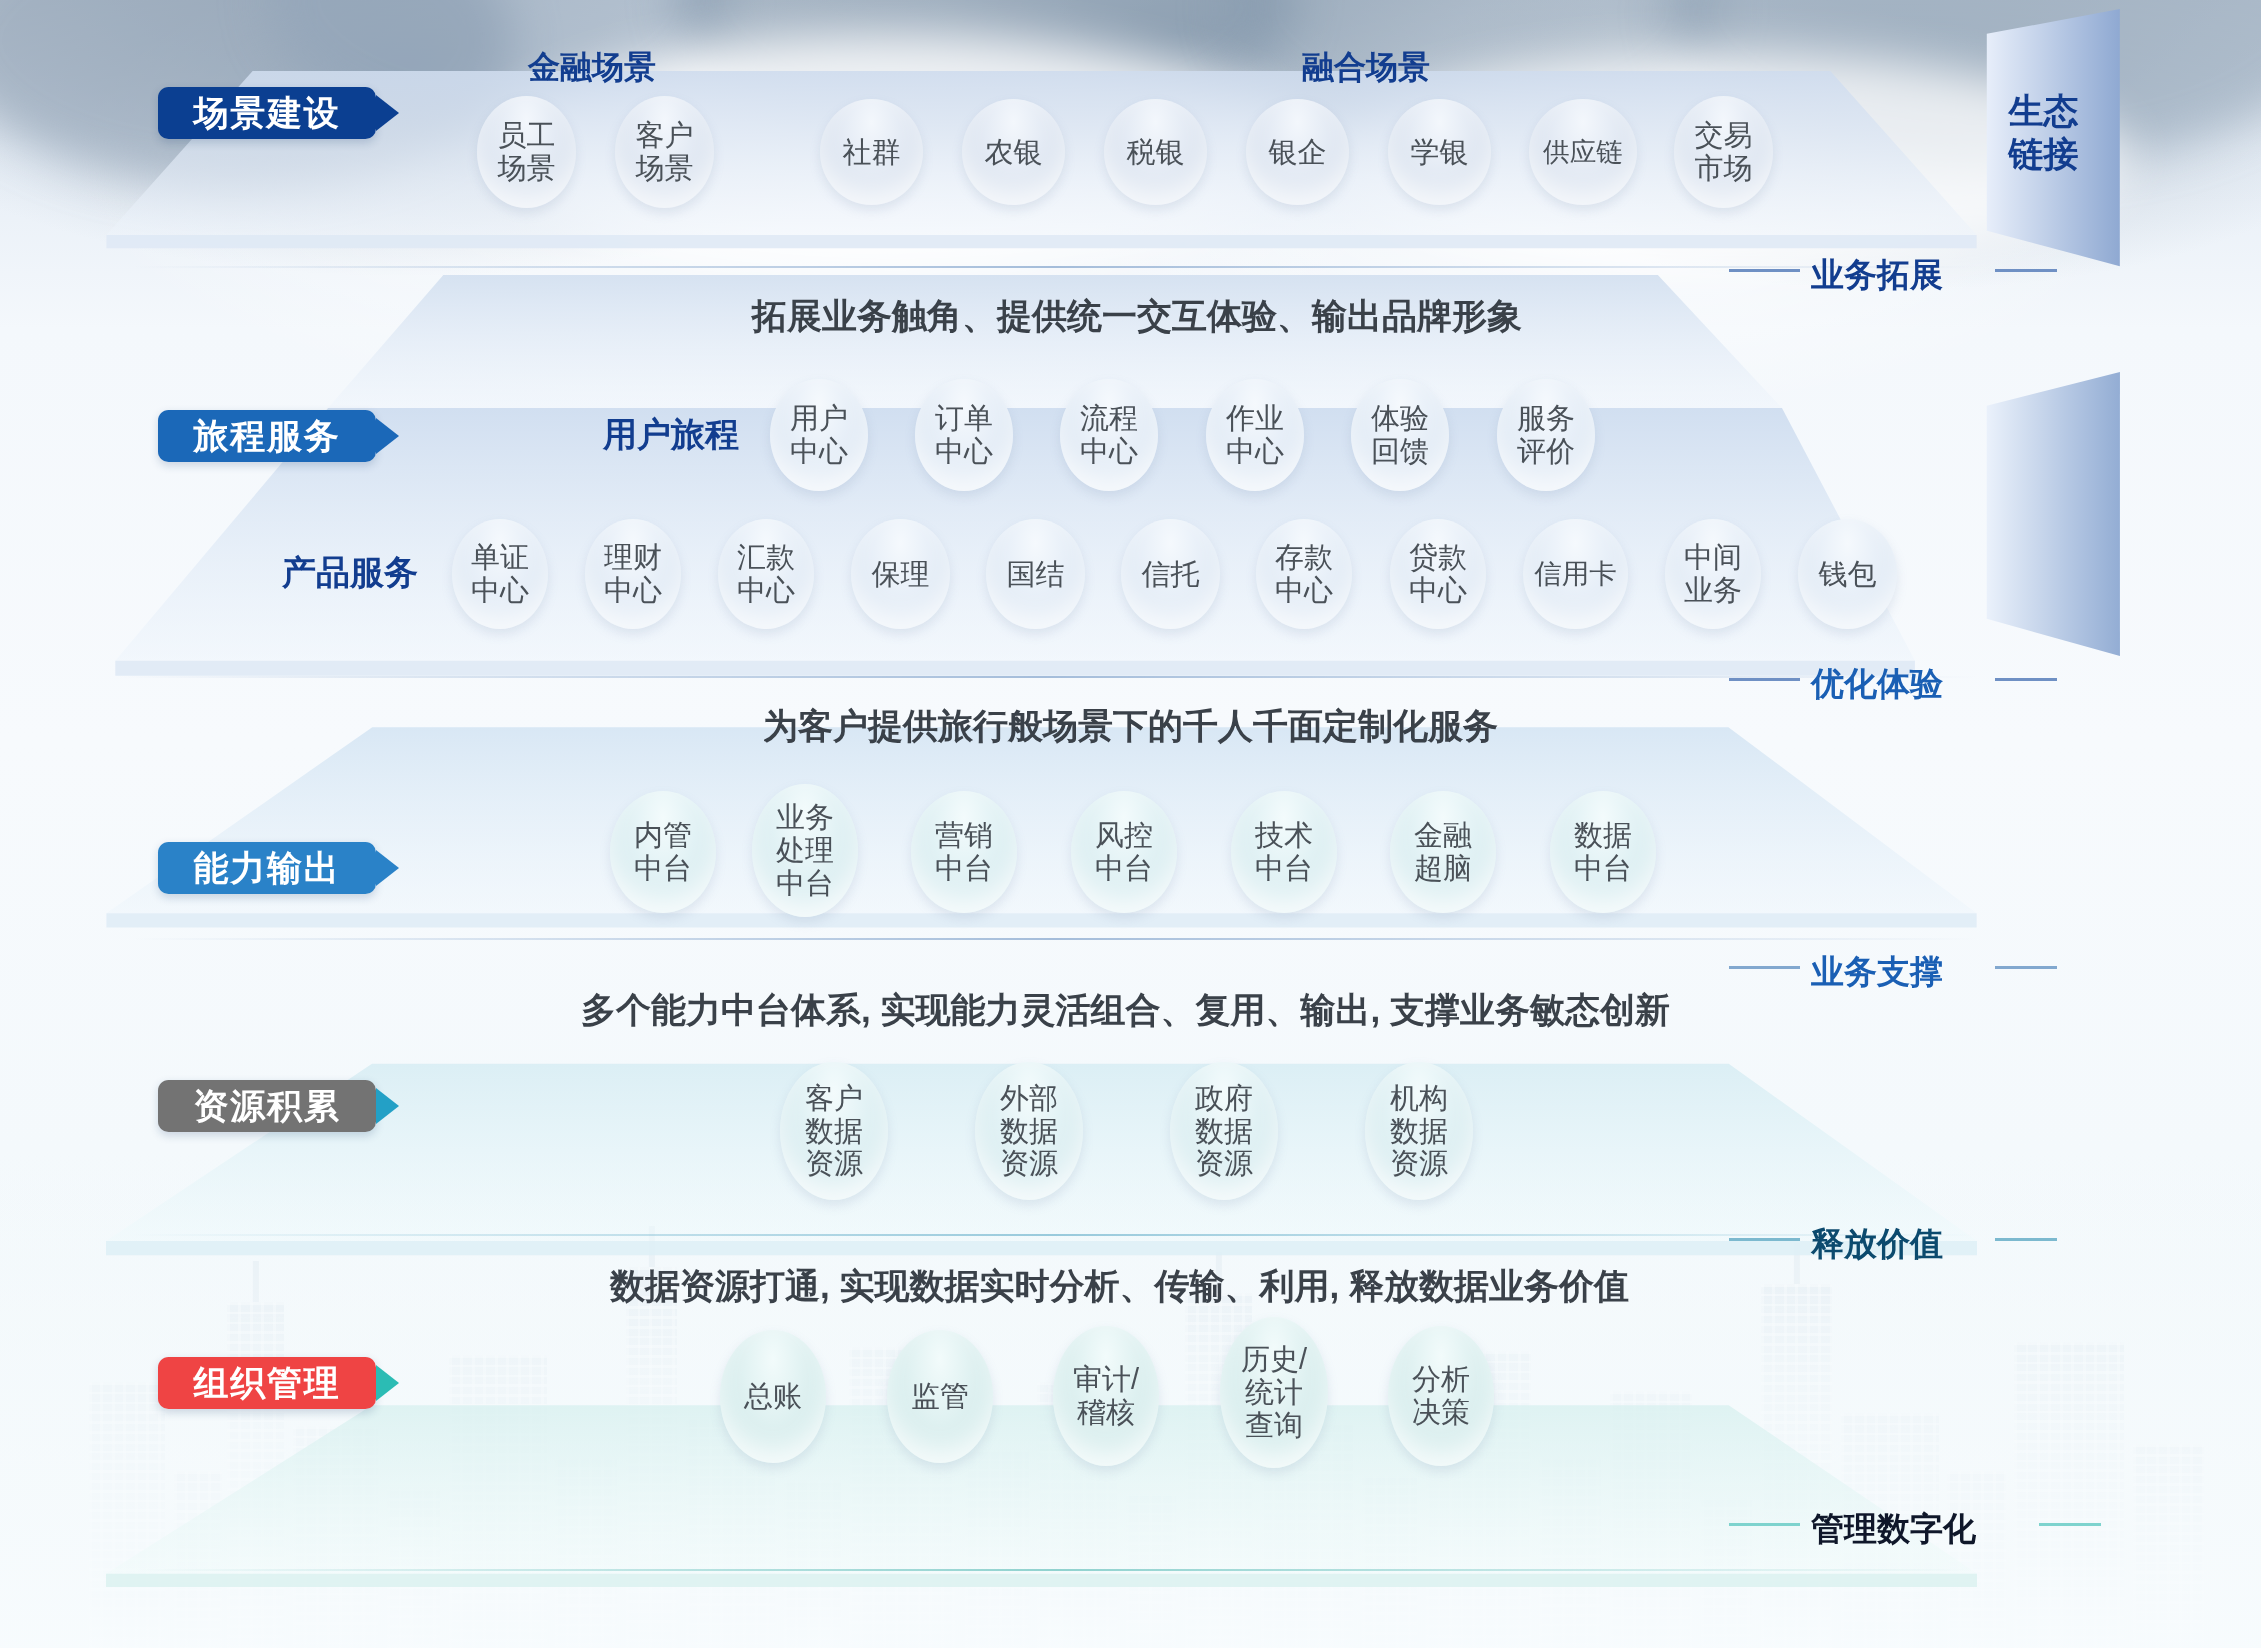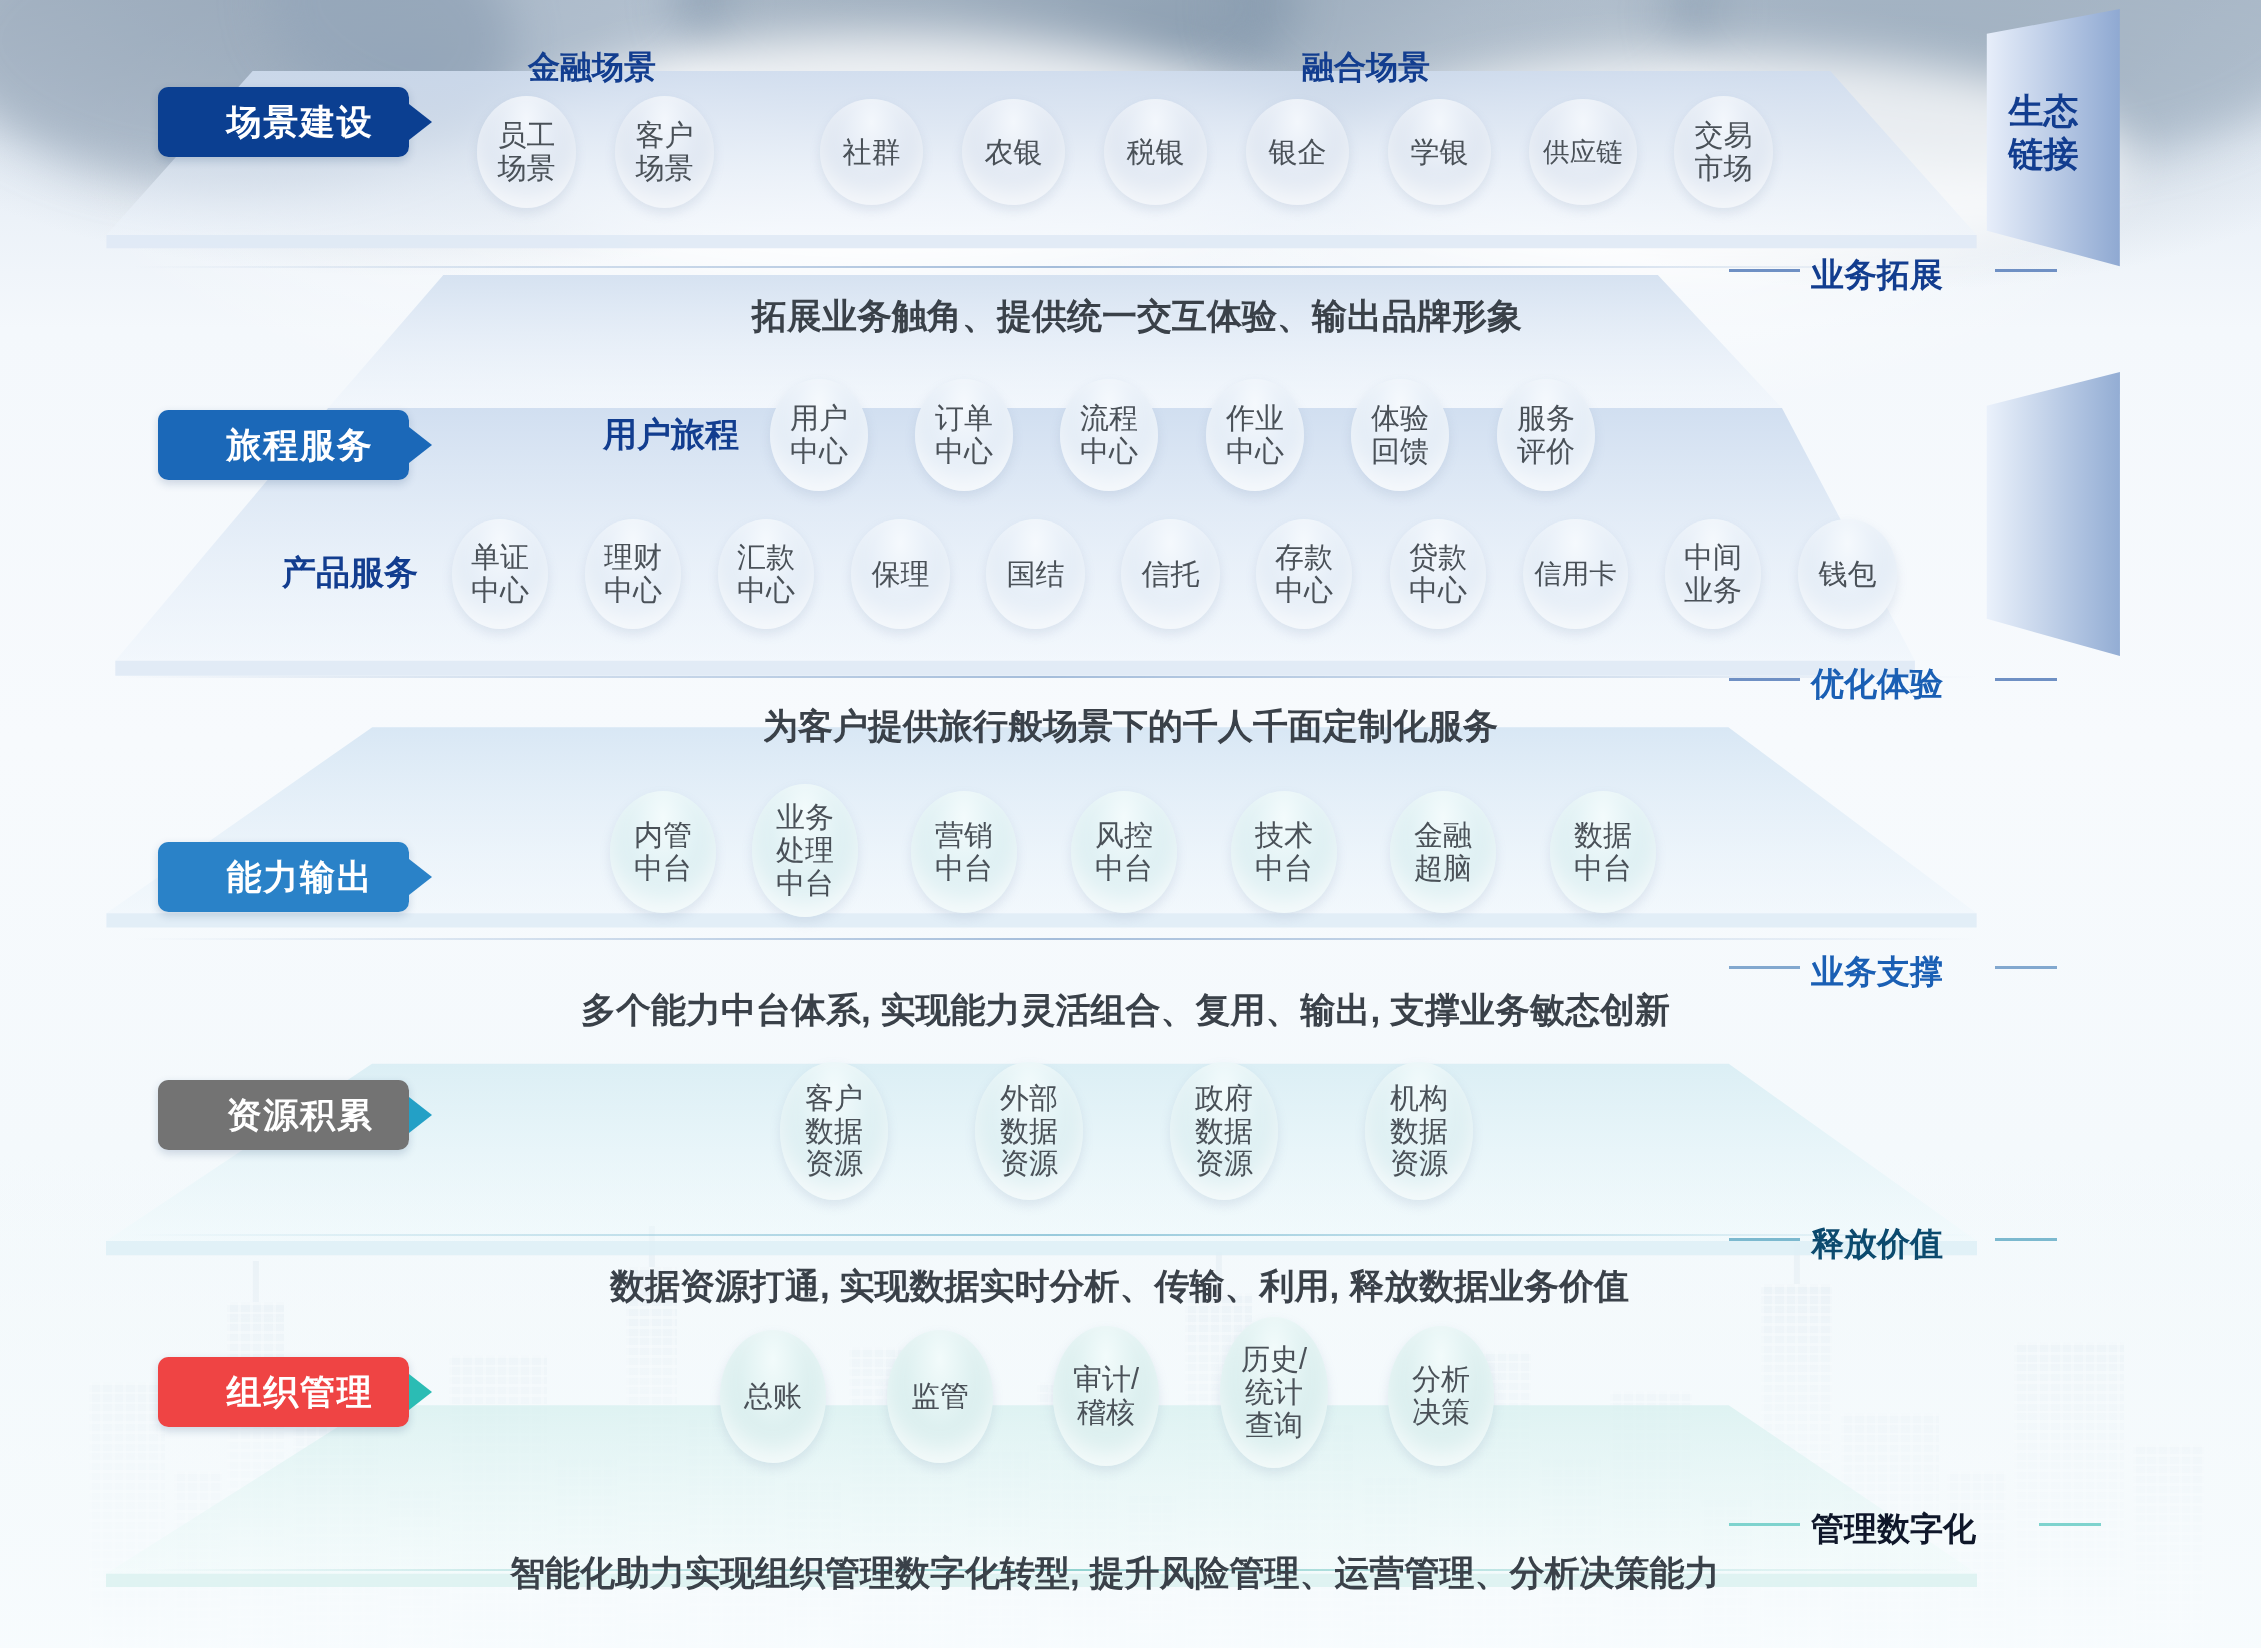--- a/index.html
+++ b/index.html
@@ -29,25 +29,24 @@
   .bld.t:before{content:"";position:absolute;left:50%;transform:translateX(-50%);bottom:100%;width:6.2px;height:41px;background:rgba(214,226,235,.9);}
 
   
   #stage{position:absolute;inset:0;z-index:5;}
 
   
   .plate{position:absolute;}
 
   
   .tag{
-    position:absolute;height:70px;min-width:218px;border-radius:10.6px;
+    position:absolute;height:52px;min-width:218px;border-radius:10.6px;
     display:flex;align-items:center;justify-content:center;
     color:#fff;font-weight:bold;font-size:35px;letter-spacing:1.8px;
     box-shadow:0 3.5px 8.9px rgba(20,60,110,.18);
-    padding-left:33px;
   }
   .tag .nub{position:absolute;right:-23px;top:50%;transform:translateY(-50%);
     width:0;height:0;border-top:18.6px solid transparent;border-bottom:18.6px solid transparent;}
 
   
   .circ{
     position:absolute;border-radius:50%;
     display:flex;align-items:center;justify-content:center;text-align:center;
     color:#4a5158;font-size:29px;line-height:1.13;font-weight:400;
     white-space:pre-line;
@@ -349,16 +348,15 @@
 <div class="circ c-teal" style="left:1220px;top:1317px;width:108px;height:151px;">历史/
 统计
 查询</div>
 <div class="circ c-teal" style="left:1388px;top:1326px;width:106px;height:140px;">分析
 决策</div>
 
 <div class="divline" style="left:133px;top:1569px;width:1844px;background:linear-gradient(90deg,rgba(150,215,210,0),rgba(120,200,196,.8),rgba(150,215,210,0));"></div>
 <div class="keyword" style="left:1811px;top:1507px;color:#0f172a;">管理数字化</div>
 <div class="kw-rule" style="left:1729px;top:1523px;width:71px;background:#7ed3ce;"></div>
 <div class="kw-rule" style="left:2039px;top:1523px;width:62px;background:#7ed3ce;"></div>
-<div class="caption" style="left:510px;top:1550px;">智能化助力实现组织管理数字化转型, 提升风险管理、运营管理、分析决策能力</div>
 
 </div>
 
 
 </body></html>

